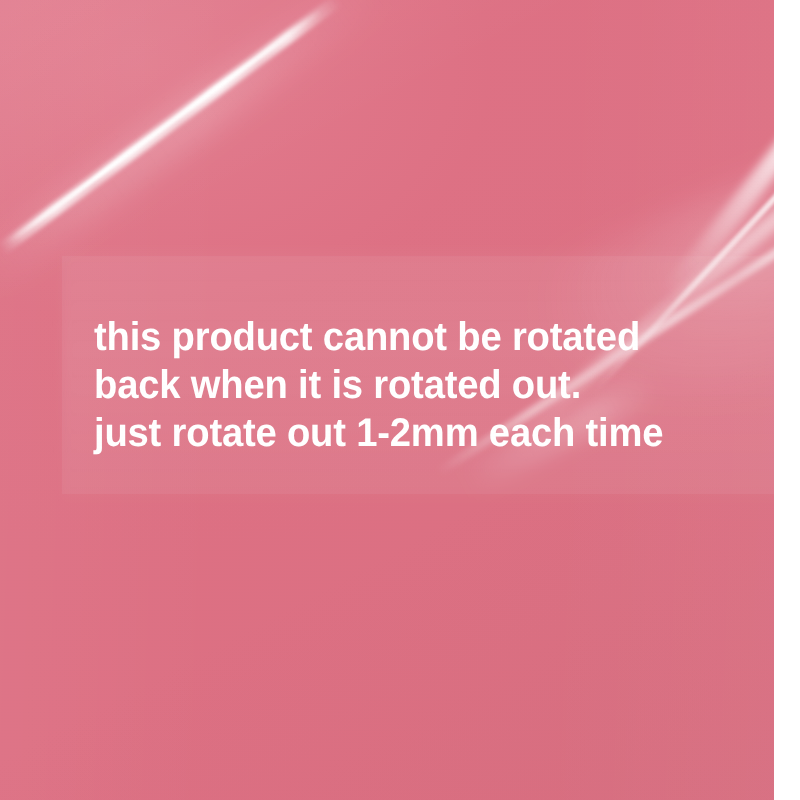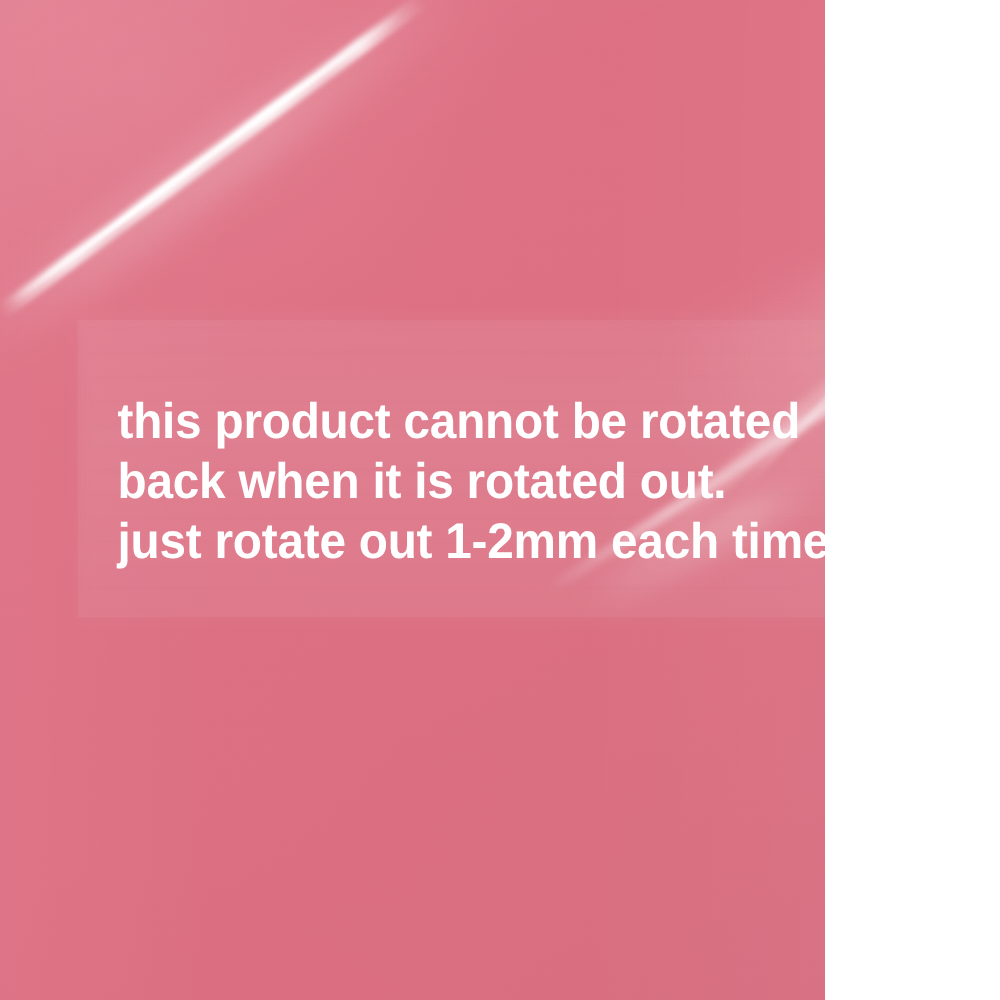--- a/index.html
+++ b/index.html
@@ -8,21 +8,21 @@
     padding: 0;
     background: #ffffff;
   }
   body {
     font-family: "Liberation Sans", sans-serif;
   }
 
   
   #canvas {
     position: relative;
-    width: 660px;
+    width: 774px;
     height: 800px;
     overflow: hidden;
     background: #a16207;
   }
 
   
   .base-fill {
     position: absolute;
     inset: 0;
     background: #dd7083;

